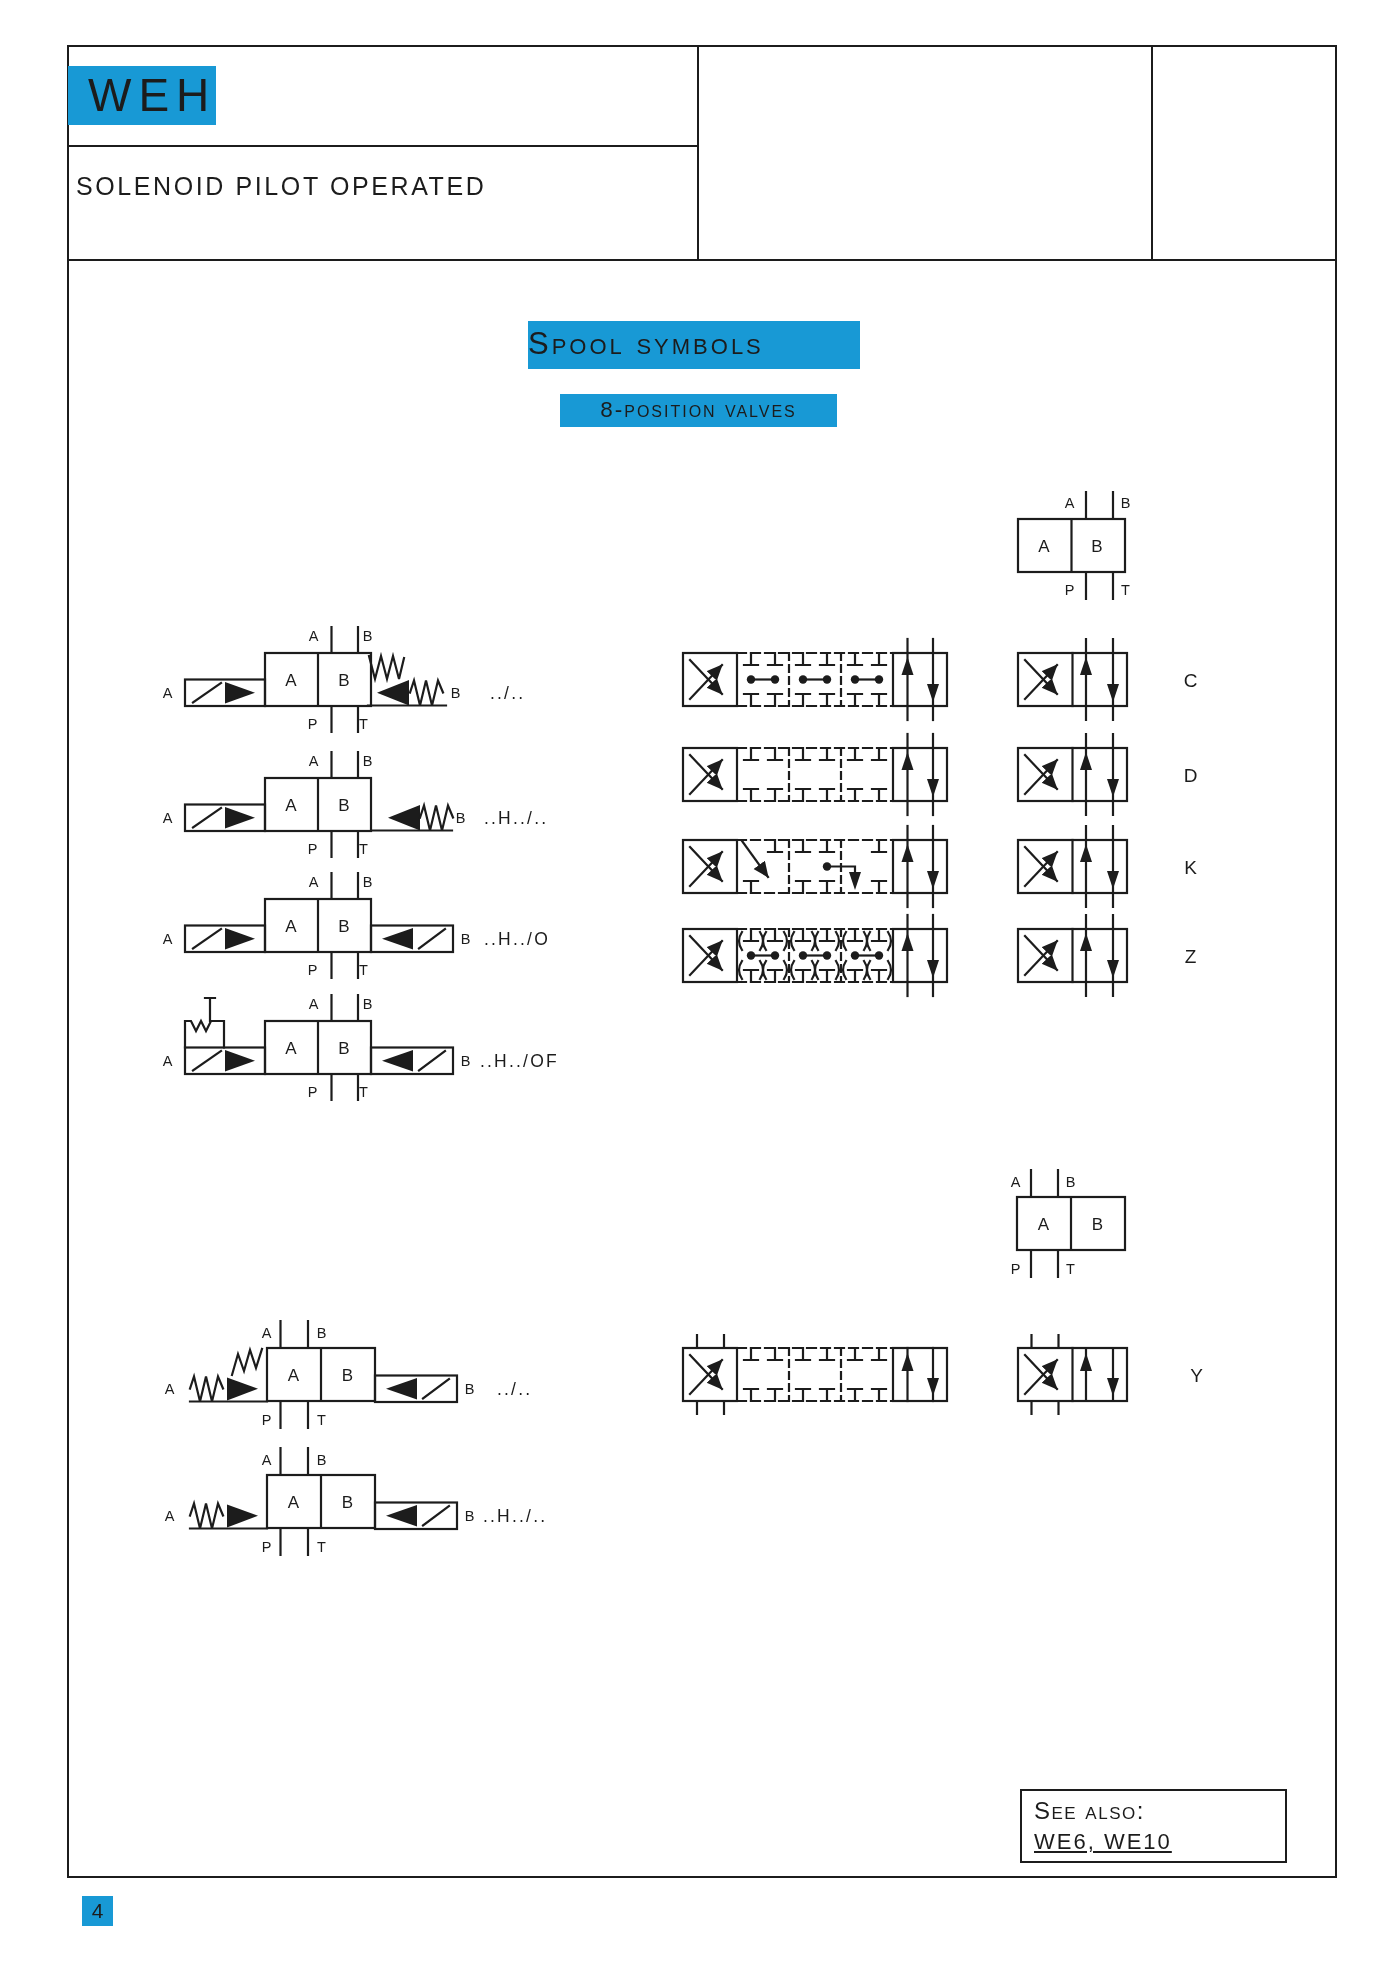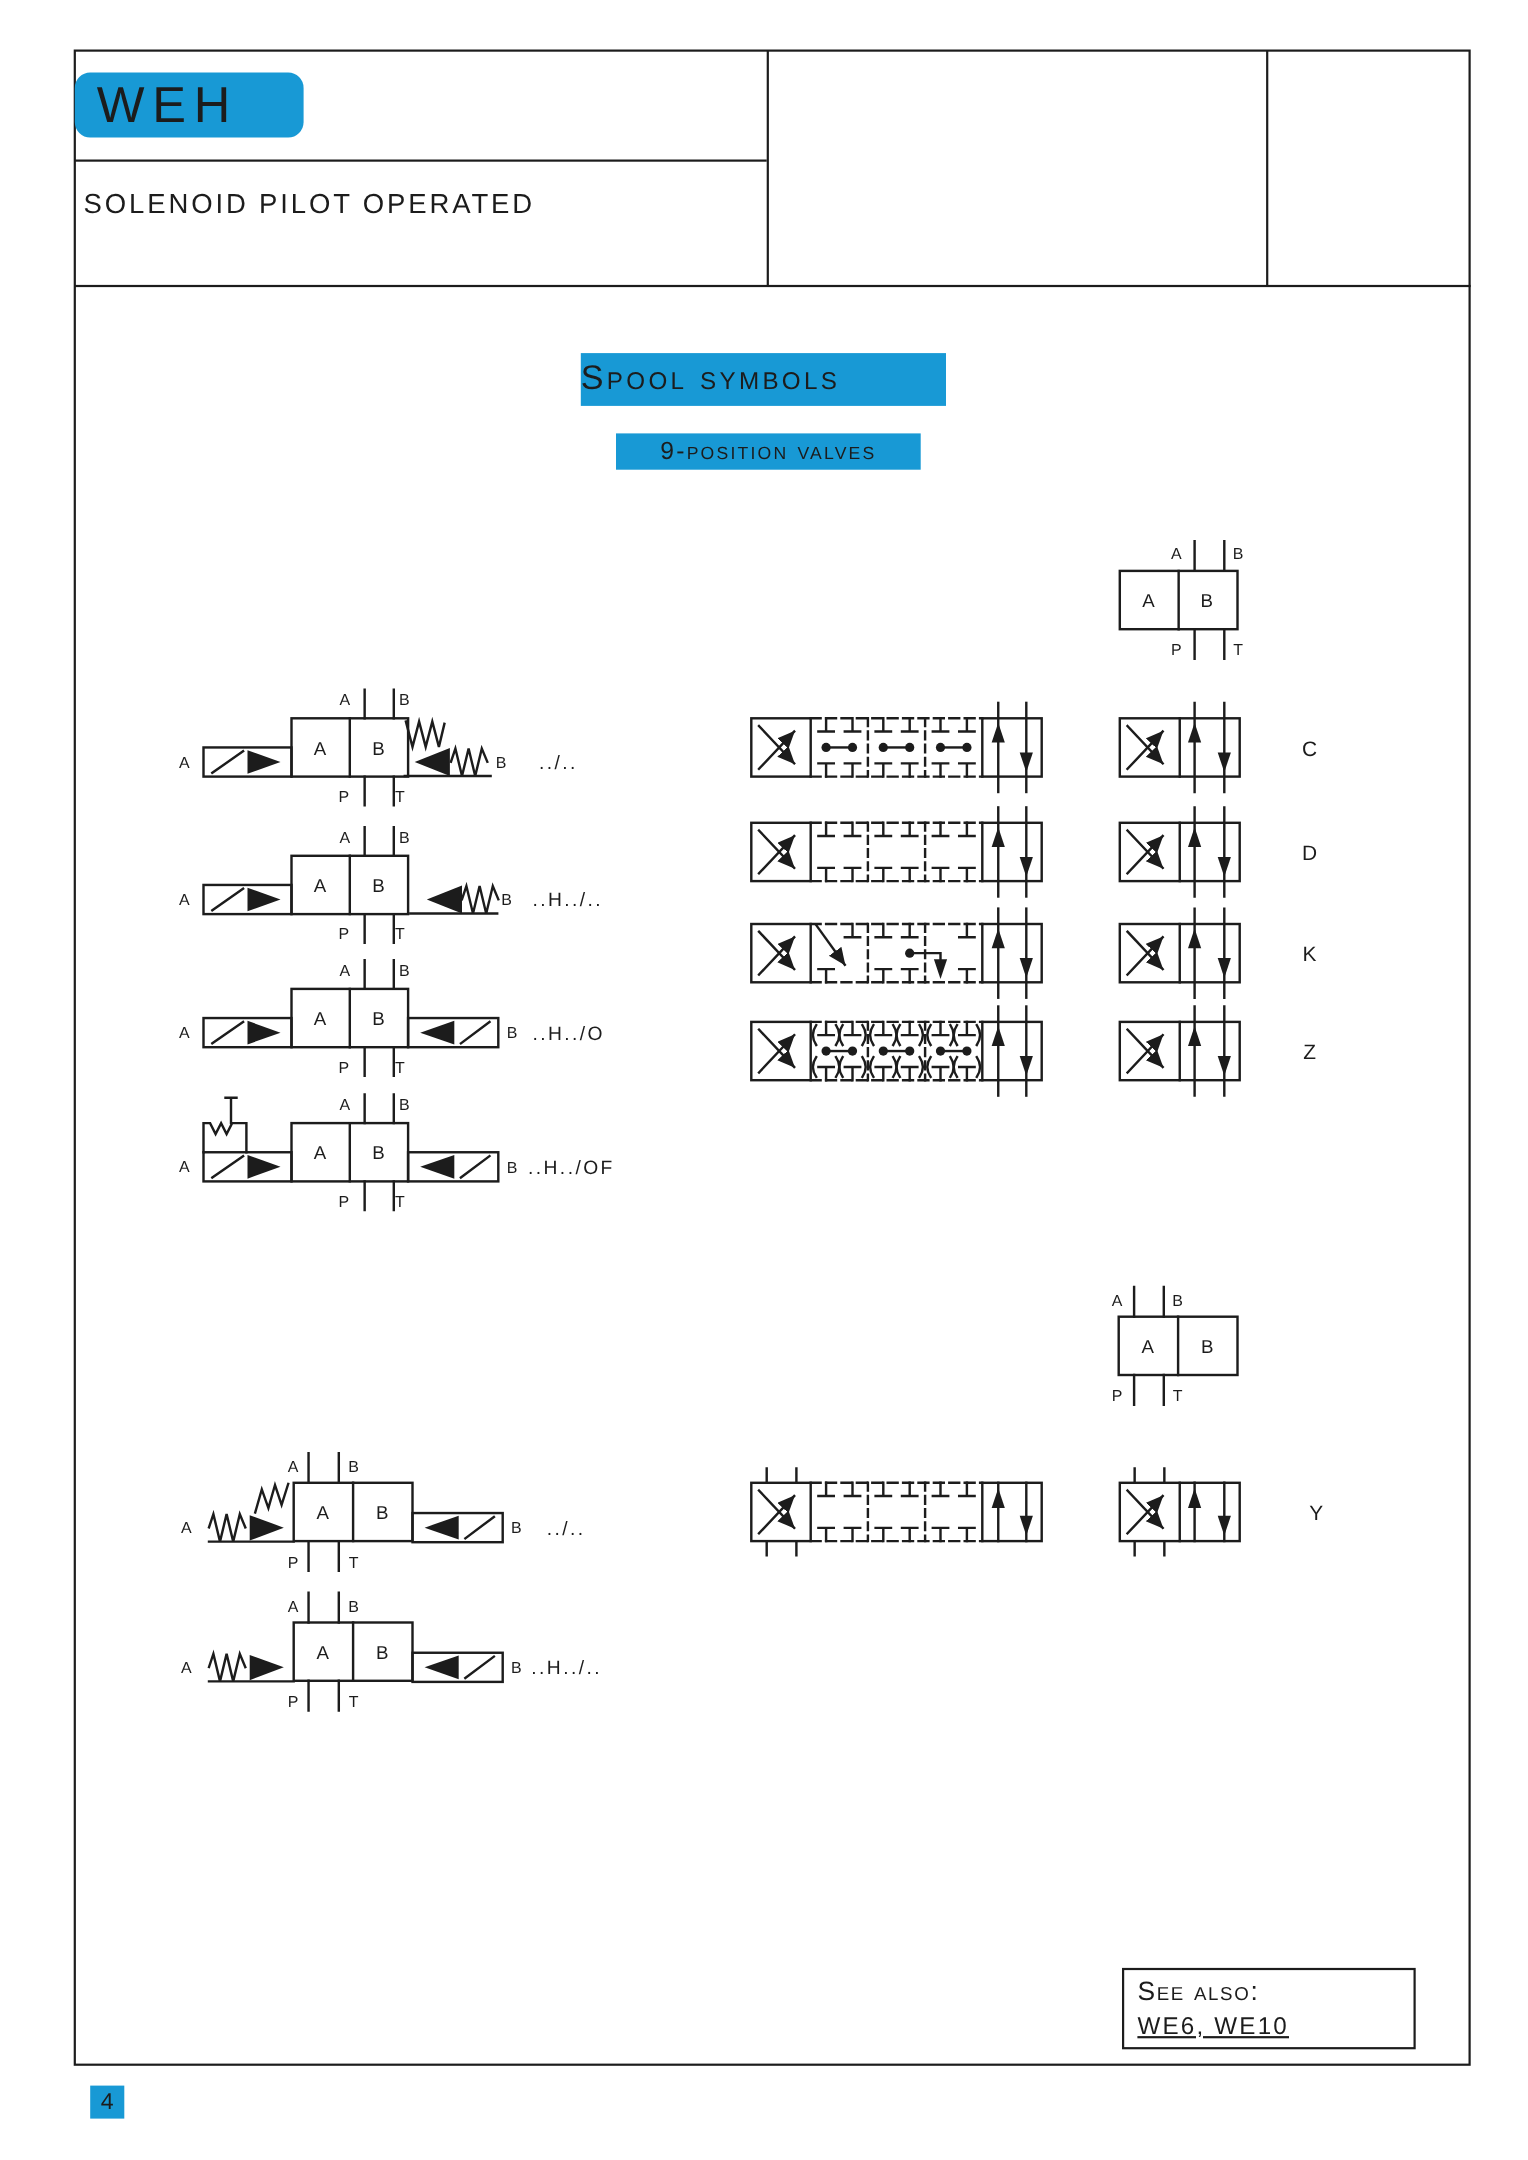--- a/index.html
+++ b/index.html
@@ -2,22 +2,22 @@
 <html style="--accent: #1899d5; --ink: #1c1c1c;"><head>
 <meta charset="utf-8">
 <style>
   html,body{margin:0;padding:0;background:#fff;}
   .page{position:relative;width:1389px;height:1964px;background:#fff;
         font-family:"Liberation Sans",sans-serif;color:var(--ink,#1c1c1c);overflow:hidden;}
   .hl{position:absolute;background:var(--ink,#1c1c1c);height:2.4px;}
   .vl{position:absolute;background:var(--ink,#1c1c1c);width:2.4px;}
   .frame{position:absolute;left:67px;top:45px;width:1270px;height:1833px;
          border:2.8px solid var(--ink,#1c1c1c);box-sizing:border-box;}
-  .brandbox{position:absolute;left:68px;top:66px;width:208px;height:59px;
-            background:var(--accent,#1899d5);border-radius:14px;}
+  .brandbox{position:absolute;left:68px;top:66px;width:148px;height:59px;
+            background:var(--accent,#1899d5);}
   .brandbox span{display:block;font-size:46px;letter-spacing:7px;line-height:58px;
                  padding-left:20px;color:var(--ink,#1c1c1c);}
   .subtitle{position:absolute;left:76px;top:172px;font-size:25px;letter-spacing:2.6px;
             line-height:28px;white-space:pre;}
   .titlebox{position:absolute;left:528px;top:321px;width:332px;height:48px;
             background:var(--accent,#1899d5);text-align:left;
             font-variant:small-caps;font-size:31px;letter-spacing:3px;line-height:46px;}
   .subtitlebox{position:absolute;left:560px;top:394px;width:277px;height:33px;
             background:var(--accent,#1899d5);text-align:center;
             font-variant:small-caps;font-size:22.5px;letter-spacing:2px;line-height:31px;}
@@ -49,21 +49,21 @@
   <div class="hl" style="left:68px;top:259px;width:1269px;"></div>
   <div class="vl" style="left:697px;top:46px;height:214px;"></div>
   <div class="vl" style="left:1151px;top:46px;height:214px;"></div>
 
   <div class="brandbox">
     <span>WEH</span>
   </div>
   <div class="subtitle"><span>SOLENOID PILOT OPERATED</span><br></div>
 
   <div class="titlebox">Spool symbols</div>
-  <div class="subtitlebox">9-position valves</div>
+  <div class="subtitlebox">8-position valves</div>
 
   <svg class="canvas" width="1389" height="1964" viewBox="0 0 1389 1964">
     <defs>
       <marker id="mk" markerUnits="userSpaceOnUse" markerWidth="20" markerHeight="16" refX="15" refY="7" orient="auto">
           <path class="fl" d="M0,0 L16,7 L0,14 Z"></path>
         </marker>
       <g id="hup">
           <polygon class="fl" points="0,0 -6,18 6,18"></polygon>
         </g>
       <g id="hdn">

